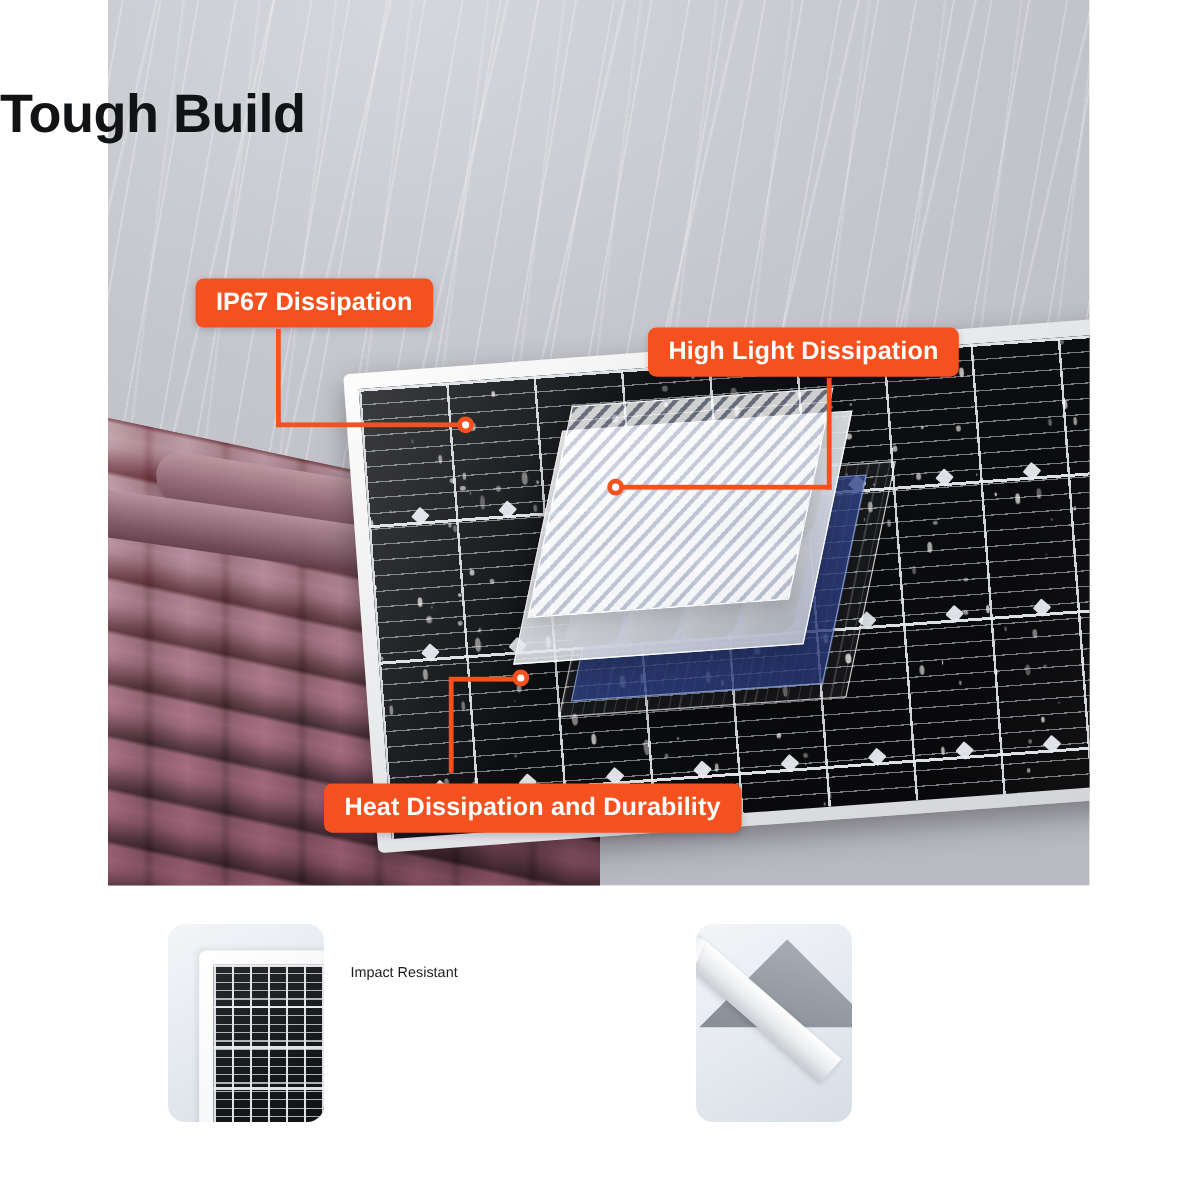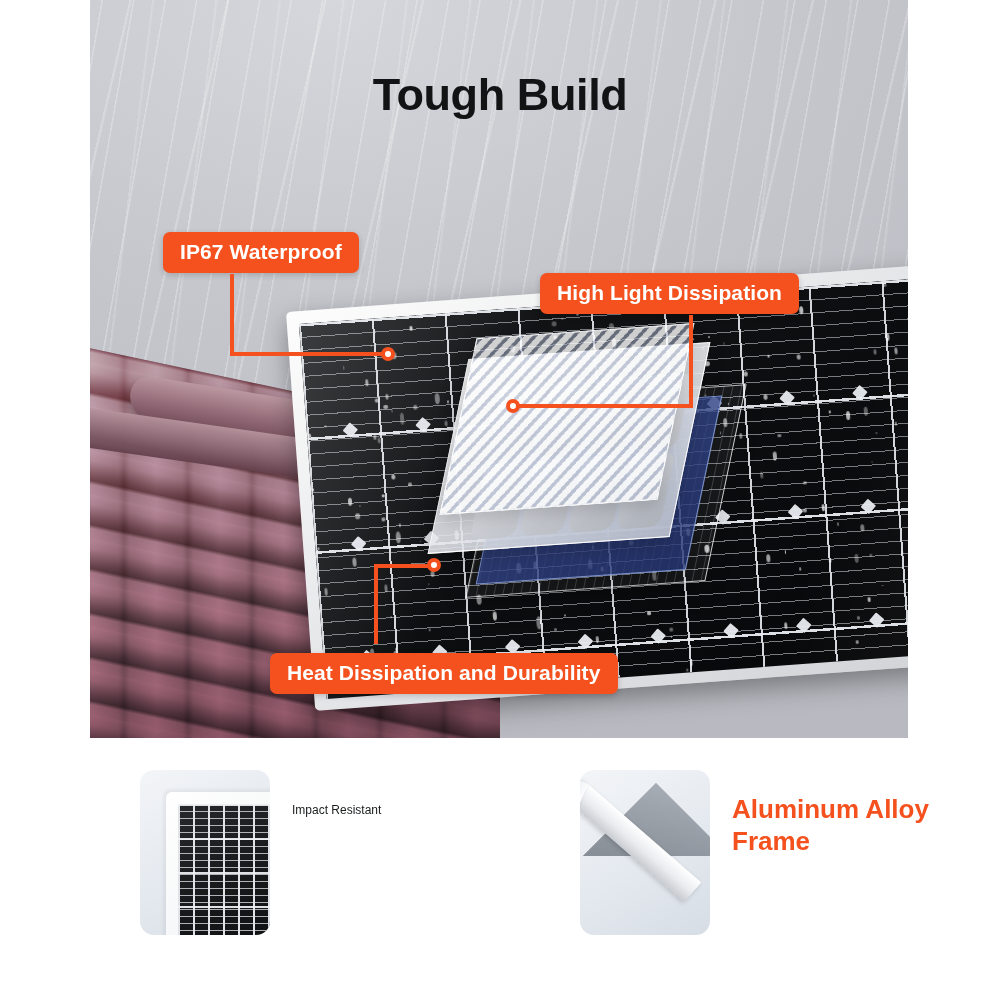--- a/index.html
+++ b/index.html
@@ -184,21 +184,21 @@
     box-shadow:0 2px 6px rgba(0,0,0,.18);
   }
   .line{position:absolute;background:#f4511e;}
   .dot{
     position:absolute;width:14px;height:14px;border-radius:50%;
     background:#ffffff;border:4px solid #f4511e;box-sizing:border-box;
   }
 
   
   .title{
-    position:absolute;left:0;right:0;top:68px;text-align:center;
+    position:absolute;left:0;right:0;top:68px;text-align:left;
     color:#111315;font-weight:800;font-size:45px;line-height:1.22;
     letter-spacing:-.4px;
   }
   .title span{display:block;}
 
   
   .features{
     position:absolute;left:0;top:770px;width:1000px;height:200px;
     display:flex;
   }
@@ -483,21 +483,21 @@
       <i></i>
       <i></i>
       <i></i>
       <i></i>
       <i></i>
   </div>
   <div class="layer layer-eva"></div>
   <div class="layer layer-glass"></div>
 </div>
 
-<div class="badge" style="left:163px;top:232px;">IP67 Waterproof</div>
+<div class="badge" style="left:163px;top:232px;">IP67 Dissipation</div>
 <div class="line" style="left:230px;top:274px;width:4px;height:82px;"></div>
 <div class="line" style="left:230px;top:352px;width:164px;height:4px;"></div>
 <div class="dot" style="left:381px;top:347px;"></div>
 
 <div class="badge" style="left:540px;top:273px;">High Light Dissipation</div>
 <div class="line" style="left:689px;top:315px;width:4px;height:93px;"></div>
 <div class="line" style="left:519px;top:404px;width:174px;height:4px;"></div>
 <div class="dot" style="left:506px;top:399px;"></div>
 
 <div class="badge" style="left:270px;top:653px;">Heat Dissipation and Durability</div>
@@ -524,17 +524,16 @@
 
   <div class="feat second">
     <div class="thumb">
       <div class="t2">
         <div class="t2-inner"></div>
         <div class="t2-bar-a"></div>
         <div class="t2-bar-b"></div>
       </div>
     </div>
     <div class="feat-text">
-      <div class="feat-title">Aluminum Alloy Frame</div>
     </div>
   </div>
 
 </div>
 
 </body></html>

